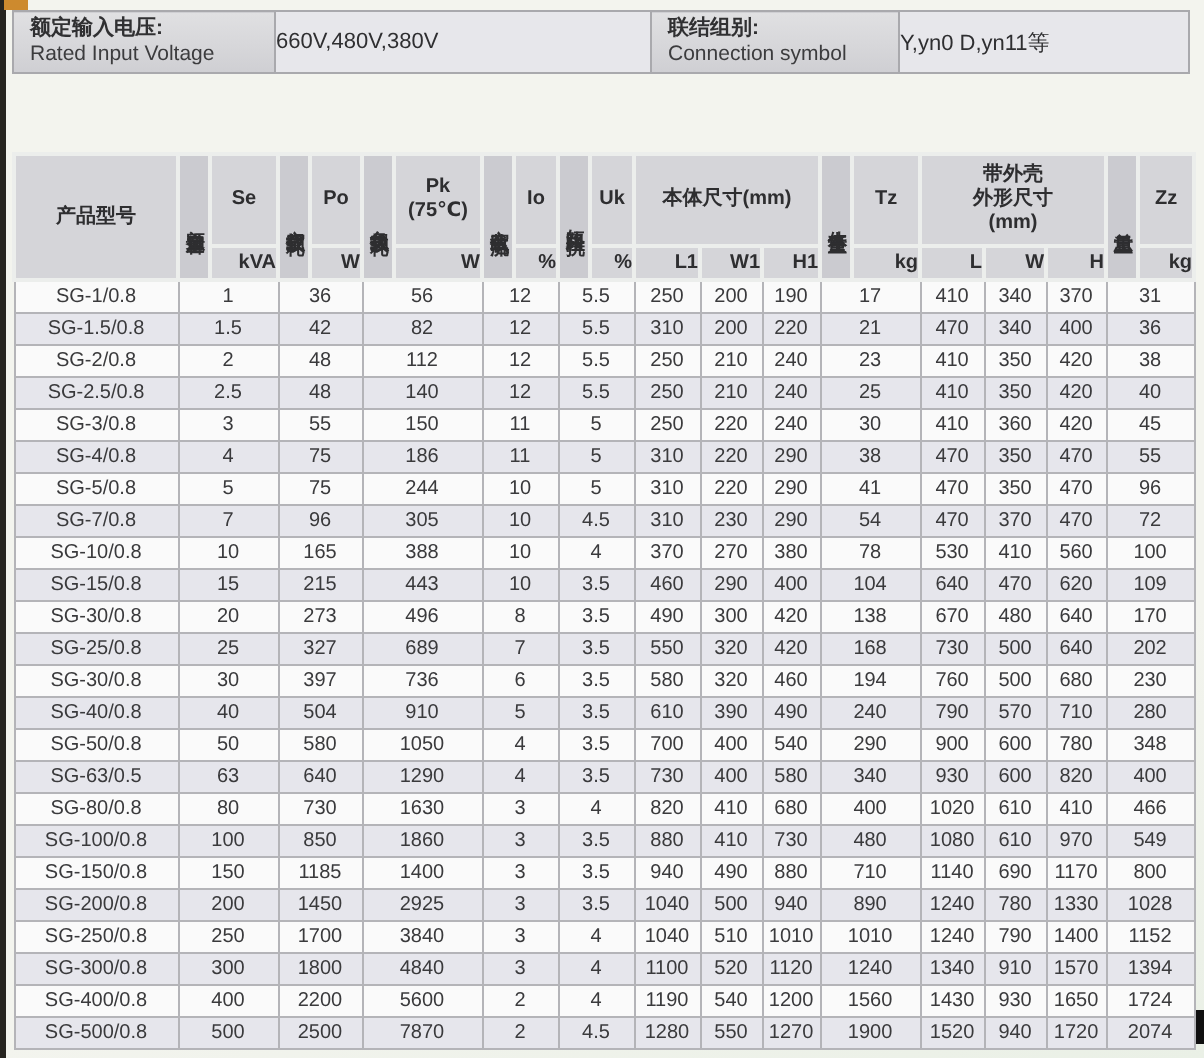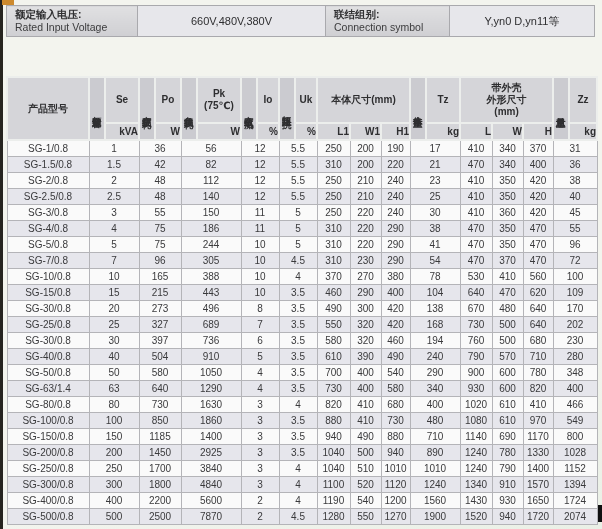--- a/index.html
+++ b/index.html
@@ -30,21 +30,20 @@
   .info-label {
     background: linear-gradient(180deg, #e0e0e2, #cfcfd3);
     padding-left: 8px;
     font-size: 10.5px;
     line-height: 1.25;
   }
   .info-label .zh { font-weight: bold; color: #303032; }
   .info-label .en { color: #3c3c3e; }
   .info-value {
     background: #e7e7eb;
-    text-align: center;
     font-size: 11px;
     color: #2f2f31;
   }
 
   
   .spec-table {
     position: absolute; left: 6px; top: 76px; width: 590px;
     border-collapse: collapse; table-layout: fixed;
     font-size: 10px;
   }
@@ -414,21 +413,21 @@
           <td>700</td>
           <td>400</td>
           <td>540</td>
           <td colspan="2">290</td>
           <td>900</td>
           <td>600</td>
           <td>780</td>
           <td colspan="2">348</td>
         </tr>
         <tr class="even">
-          <td class="model">SG-63/1.4</td>
+          <td class="model">SG-63/0.5</td>
           <td colspan="2">63</td>
           <td colspan="2">640</td>
           <td colspan="2">1290</td>
           <td colspan="2">4</td>
           <td colspan="2">3.5</td>
           <td>730</td>
           <td>400</td>
           <td>580</td>
           <td colspan="2">340</td>
           <td>930</td>

